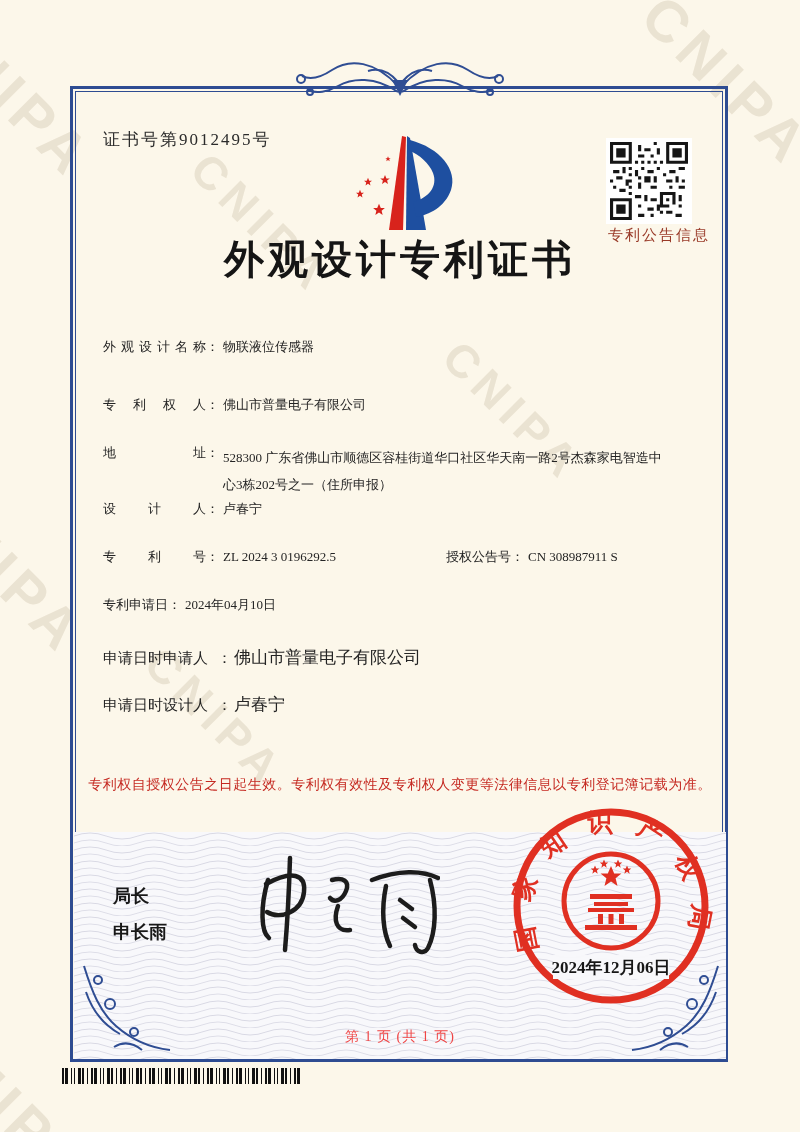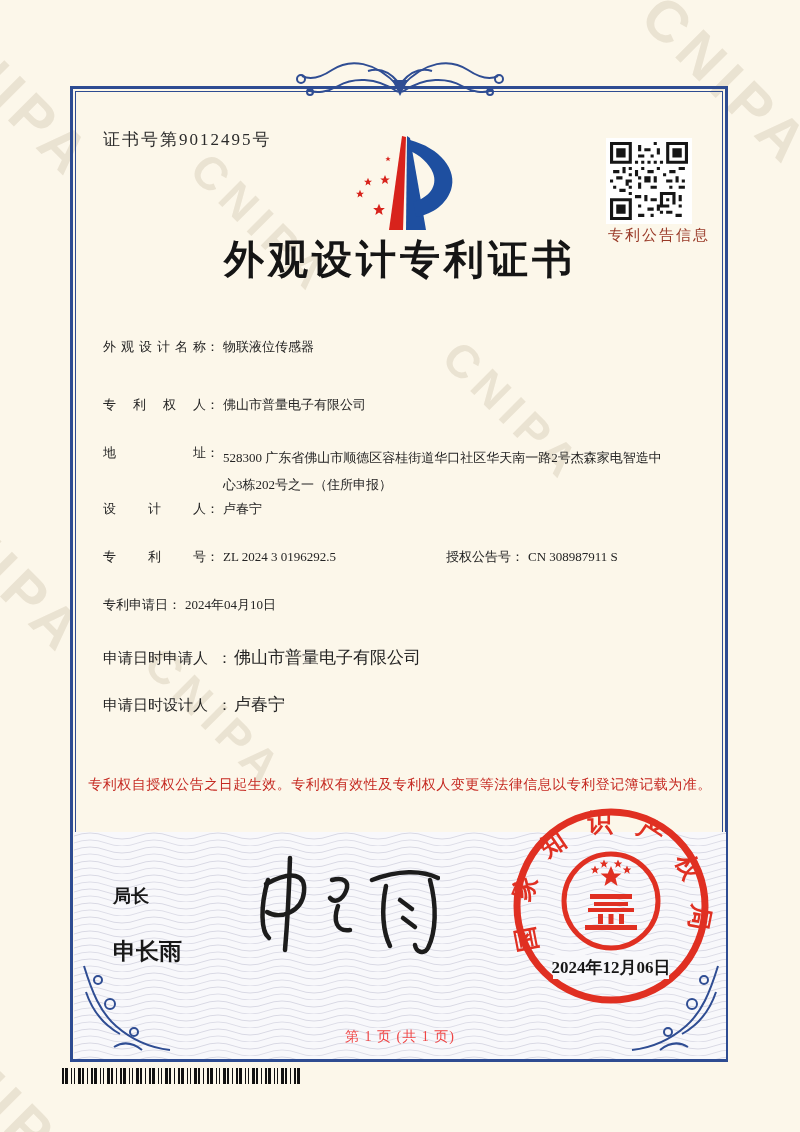--- a/index.html
+++ b/index.html
@@ -45,21 +45,21 @@
   .val17{font-size:17px;}
   
   .notice{
     position:absolute;left:80px;top:770px;width:640px;z-index:2;
     color:#c52a22;font-size:14px;letter-spacing:.5px;line-height:30px;text-align:center;
   }
   
   .band{position:absolute;left:74px;top:832px;width:652px;height:227px;z-index:1;}
   
   .sig-title{position:absolute;left:113px;top:884px;font-size:18px;font-weight:600;font-family:"Liberation Sans",sans-serif;color:#181818;z-index:3;}
-  .sig-name{position:absolute;left:113px;top:920px;font-size:23px;font-weight:600;font-family:"Liberation Sans",sans-serif;color:#181818;z-index:3;margin-top:16px;}
+  .sig-name{position:absolute;left:113px;top:920px;font-size:18px;font-weight:600;font-family:"Liberation Sans",sans-serif;color:#181818;z-index:3;}
   .sig-hand{position:absolute;left:240px;top:852px;z-index:3;}
   
   .seal{position:absolute;left:505px;top:803px;z-index:4;opacity:.97;}
   
   .page-num{position:absolute;left:0;top:1028px;width:800px;text-align:center;font-size:14px;color:#ef4444;z-index:3;letter-spacing:1px;}
   .barcode{
     position:absolute;left:62px;top:1068px;width:238px;height:16px;z-index:2;
     background:repeating-linear-gradient(90deg,
       #111 0 2px,transparent 2px 3px,
       #111 3px 6px,transparent 6px 9px,

